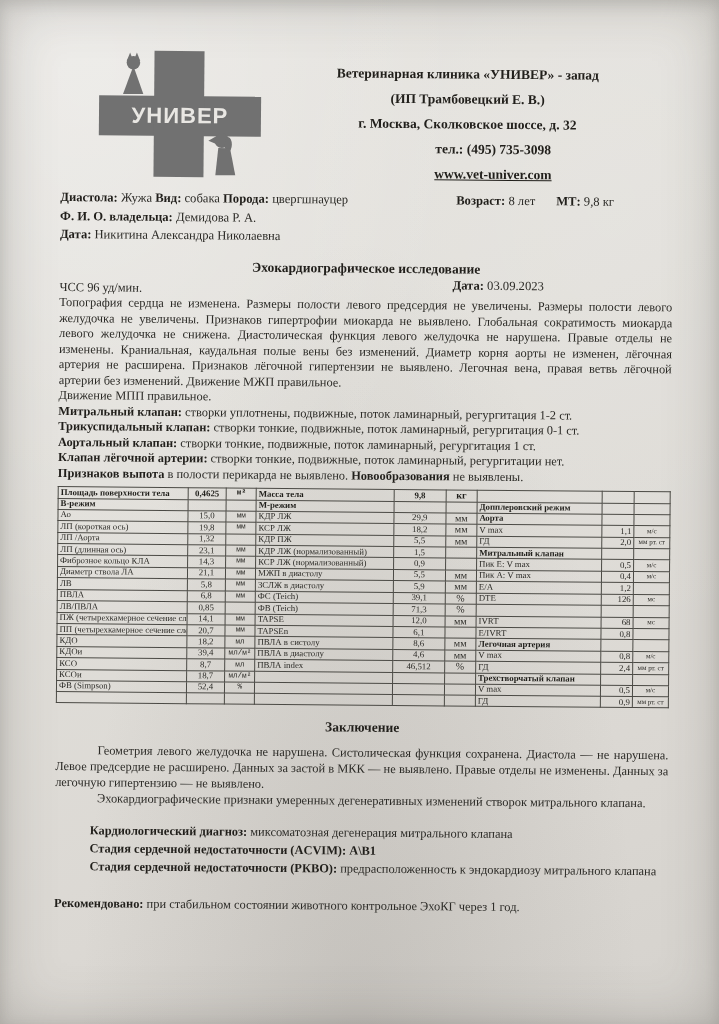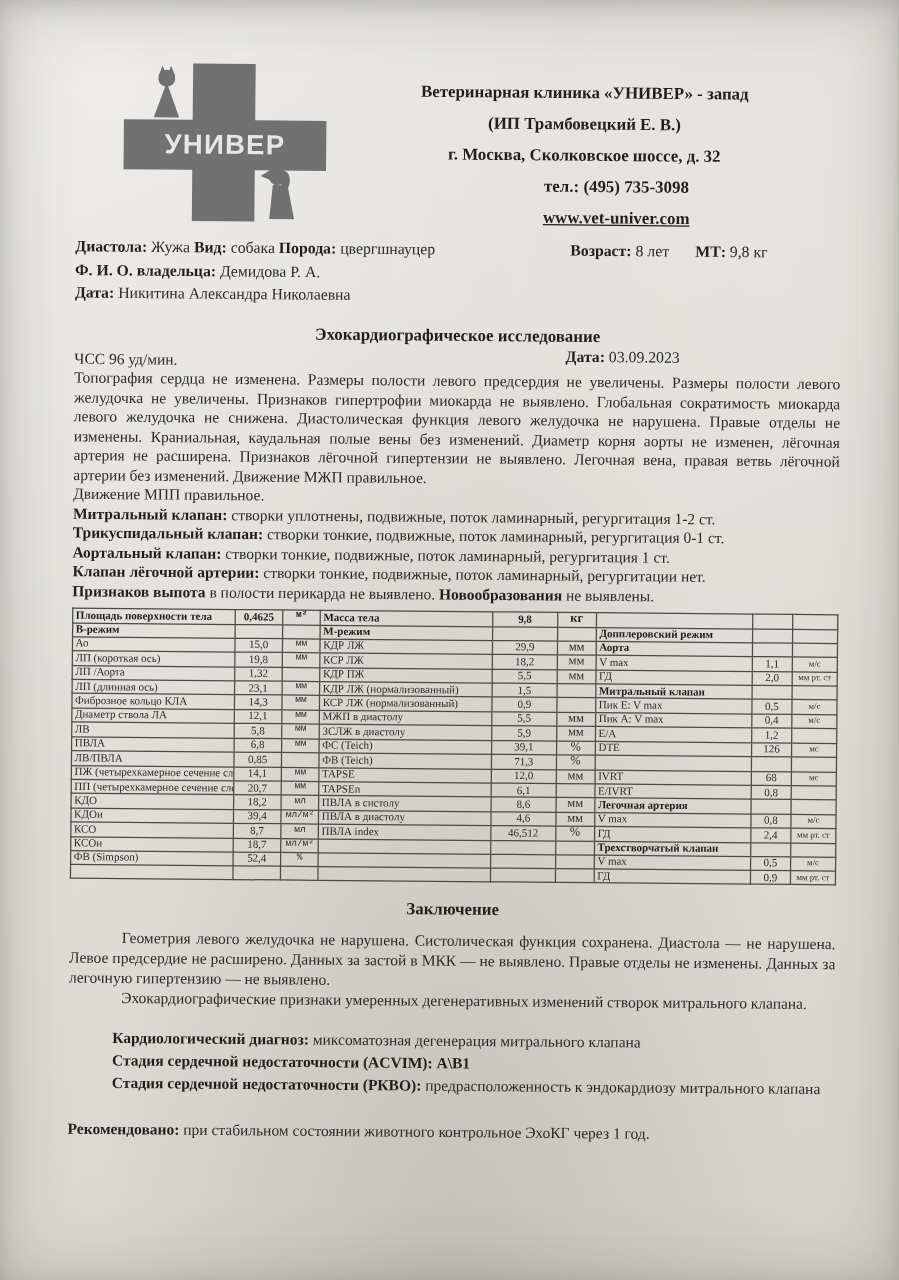--- a/index.html
+++ b/index.html
@@ -43,21 +43,21 @@
   .body-text{font-size:12.4px;line-height:15.5px;text-align:justify;}
   .line{font-size:12.4px;line-height:15.5px;}
 
   
   table{width:100%;border-collapse:collapse;table-layout:fixed;margin-top:5px;}
   td{border:1px solid #4b4a45;height:10.2px;font-size:8.8px;line-height:1.05;padding:0 2px;
      overflow:hidden;white-space:nowrap;color:#2b2a26;}
   td.b{font-weight:bold;color:#1f1e1a;}
   .c1{width:21.9%;} .c2{width:6.0%;text-align:center;} .c3{width:4.4%;text-align:center;font-size:7.6px;font-family:Liberation Mono, monospace;}
   .c4{width:23.4%;} .c5{width:8.2%;text-align:center;} .c6{width:4.7%;text-align:center;font-size:10px;}
-  .c7{width:21.1%;} .c8{width:4.8%;text-align:center;} .c9{width:5.5%;text-align:center;font-size:7.0px;}
+  .c7{width:21.1%;} .c8{width:4.8%;text-align:right;} .c9{width:5.5%;text-align:center;font-size:7.0px;}
 
   
   .sec-title{text-align:center;font-weight:bold;font-size:13.5px;margin:14px 0 10px 0;color:#211f1b;}
   .para{font-size:12.4px;line-height:15.6px;text-align:justify;text-indent:42px;margin:0 0 1px 0;}
   .diag{margin-top:14px;margin-left:35px;font-size:12.4px;line-height:18px;text-align:justify;}
   .rec{margin-top:20px;font-size:12.4px;line-height:17px;}
 </style>
 </head>
 <body>
 
@@ -192,21 +192,21 @@
               <td class="c3">мм</td>
               <td class="c4">КСР ЛЖ (нормализованный)</td>
               <td class="c5">0,9</td>
               <td class="c6"></td>
               <td class="c7">Пик E: V max</td>
               <td class="c8">0,5</td>
               <td class="c9">м/с</td>
             </tr>
             <tr>
               <td class="c1">Диаметр ствола ЛА</td>
-              <td class="c2">12,1</td>
+              <td class="c2">21,1</td>
               <td class="c3">мм</td>
               <td class="c4">МЖП в диастолу</td>
               <td class="c5">5,5</td>
               <td class="c6">мм</td>
               <td class="c7">Пик A: V max</td>
               <td class="c8">0,4</td>
               <td class="c9">м/с</td>
             </tr>
             <tr>
               <td class="c1">ЛВ</td>

